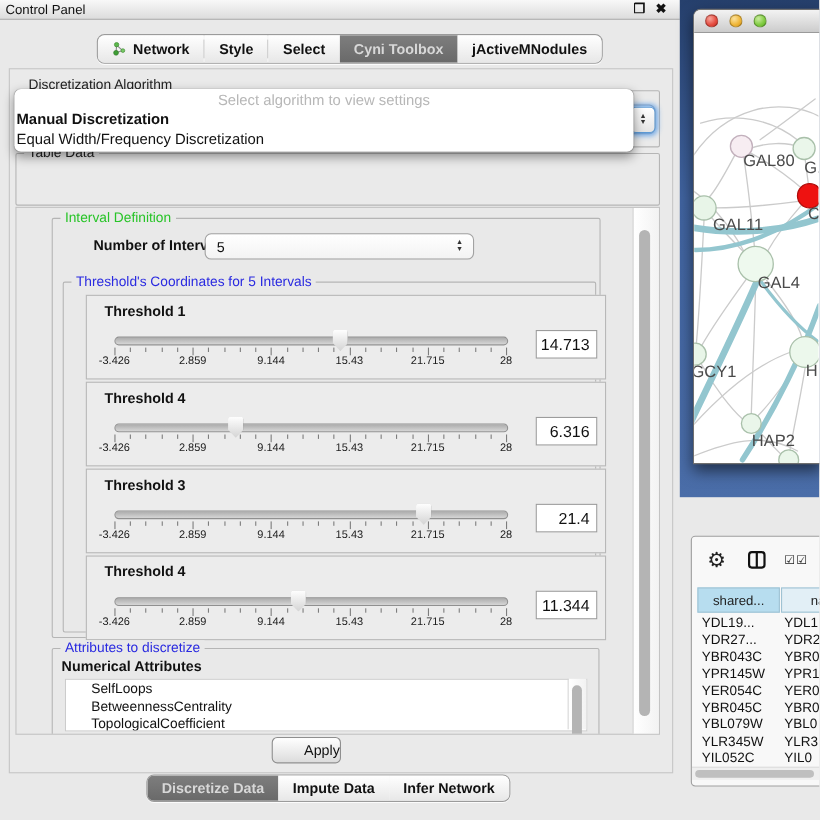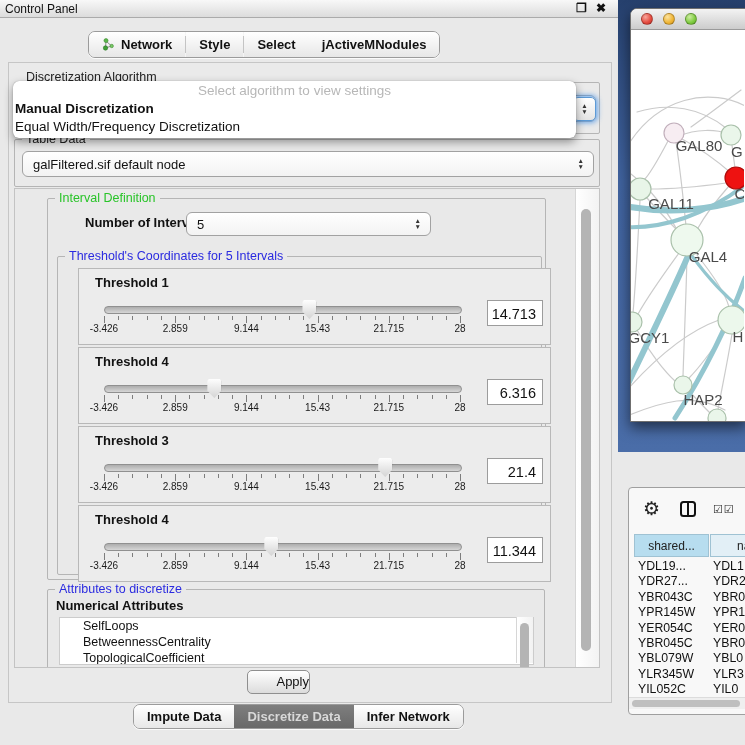--- a/index.html
+++ b/index.html
@@ -111,20 +111,23 @@
         <span>Network</span>
       </div>
       <div class="tabsep"></div>
       <div class="tab">
         <span>Style</span>
       </div>
       <div class="tabsep"></div>
       <div class="tab">
         <span>Select</span>
       </div>
+      <div class="tab sel">
+        <span>Cyni Toolbox</span>
+      </div>
       <div class="tab">
         <span>jActiveMNodules</span>
       </div>
     </div>
 
   <div class="grp abs" style="left:14px;top:82px;width:584px;height:50px;">
     <span class="legend" style="top:-13px;">Discretization Algorithm</span>
   </div>
   <div class="combo abs" style="left:22px;top:95px;width:574px;height:27px;"></div>
   <div class="bluebtn abs" style="left:573px;top:97px;z-index:5;">
@@ -133,27 +136,20 @@
   </div>
 
   <div class="popup abs">
     <div class="pop-ph">Select algorithm to view settings</div>
     <div class="pop-it bold">Manual Discretization</div>
     <div class="pop-it">Equal Width/Frequency Discretization</div>
   </div>
 
   <div class="grp abs" style="left:14px;top:139px;width:584px;height:46px;">
     <span class="legend">Table Data</span>
-  </div>
-  <div class="combo abs" style="left:22px;top:151px;width:572px;height:26px;">
-    <span>galFiltered.sif default node</span>
-    <span class="spin">
-        <span>▲</span>
-        <span>▼</span>
-      </span>
   </div>
 
   <div class="scrollpane abs">
     <div class="grp" style="position:absolute;left:32px;top:9px;width:497px;height:380px;">
       <span class="legend green">Interval Definition</span>
     </div>
     <span style="position:absolute;left:70px;top:26px;font-size:13px;font-weight:bold;color:#111;">Number of Intervals</span>
     <div class="combo" style="position:absolute;left:171px;top:23px;width:245px;height:24px;">
       <span>5</span>
       <span class="spin">
@@ -334,25 +330,25 @@
     </div>
 
     <div class="vtrack" style="left:560px;top:0;width:24px;height:478px;">
       <div class="vthumb" style="left:5px;top:20px;width:10px;height:442px;"></div>
     </div>
   </div>
 
   <div class="btn abs" style="left:247px;top:670px;width:61px;height:22px;">Apply</div>
 
   <div id="bottomTabs" class="tabbar abs" style="left:133px;top:704px;height:23px;">
-      <div class="tab">
-        <span>Impute Data</span>
-      </div>
       <div class="tab sel">
         <span>Discretize Data</span>
+      </div>
+      <div class="tab">
+        <span>Impute Data</span>
       </div>
       <div class="tab">
         <span>Infer Network</span>
       </div>
     </div>
 
   <div class="bluebg abs"></div>
 
   <div class="netwin abs">
     <div class="nw-title">

